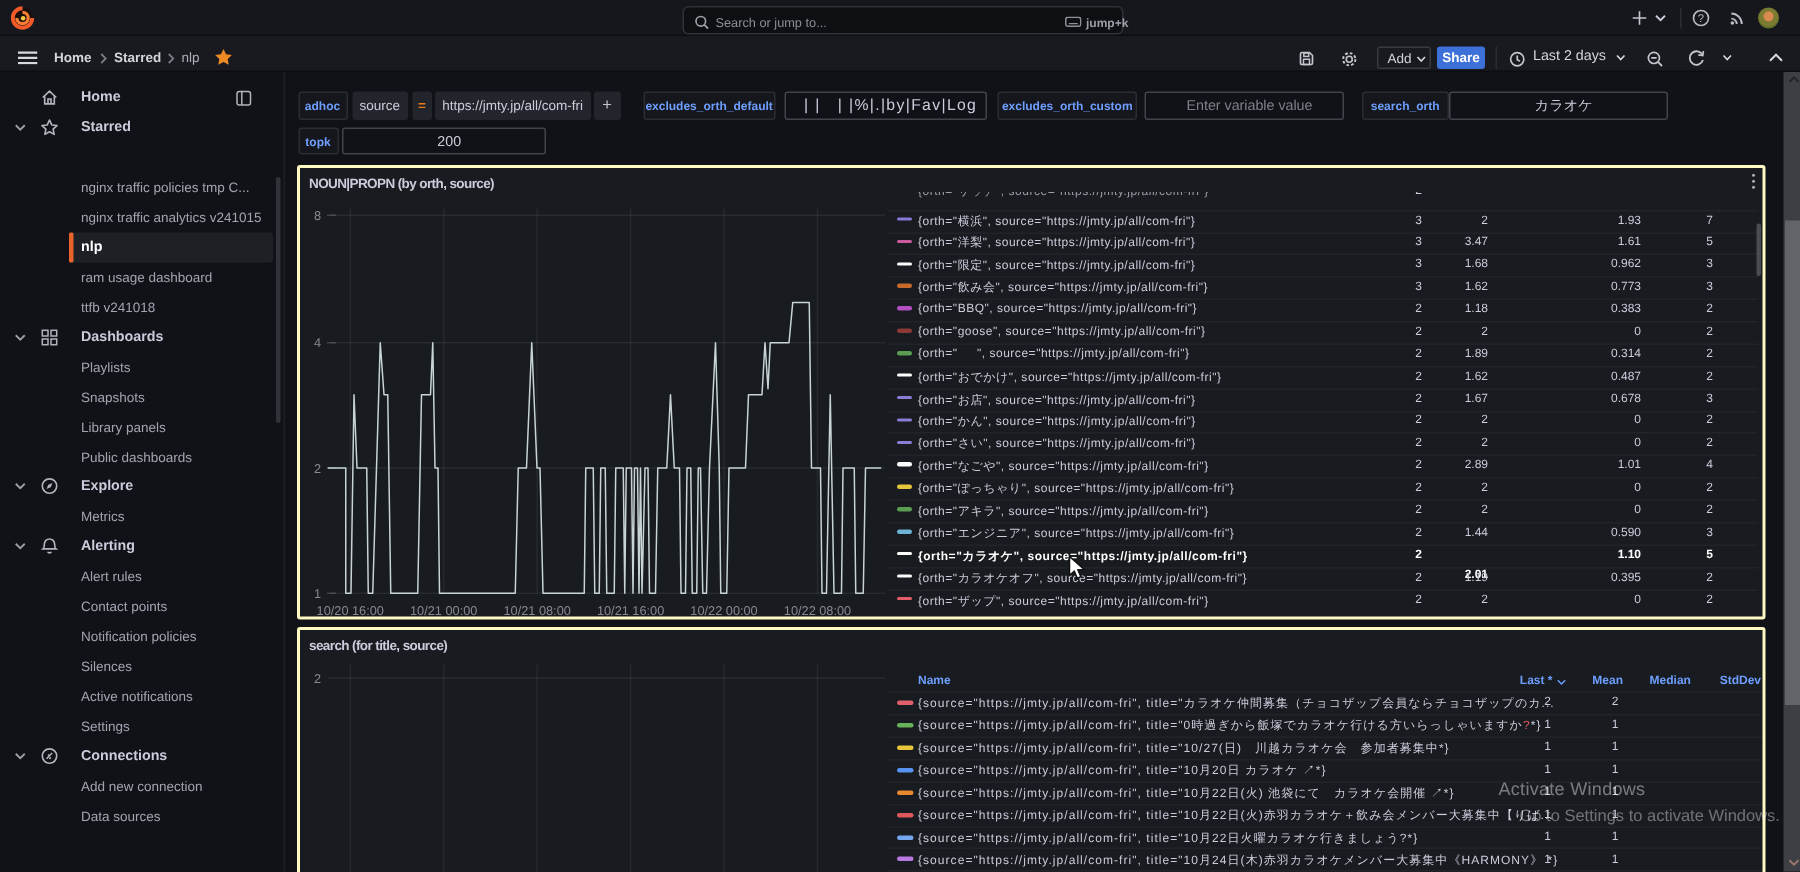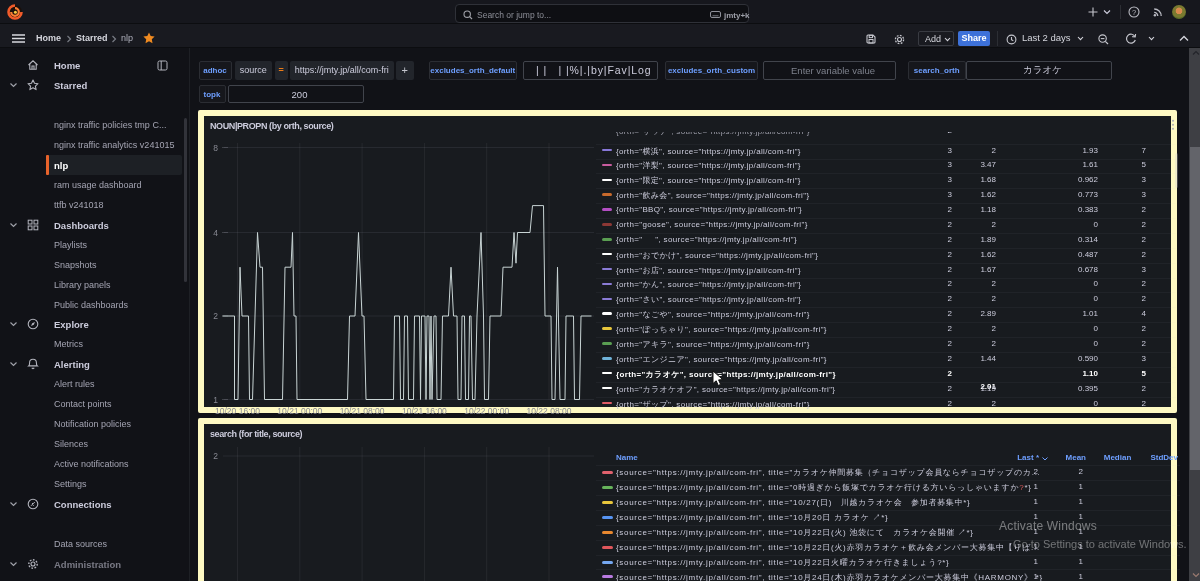--- a/index.html
+++ b/index.html
@@ -13,21 +13,21 @@
 .nav-row .ic{position:absolute;left:27px;top:50%;transform:translateY(-50%);width:12px;height:12px}
 .nav-row .chev{position:absolute;left:9px;top:50%;transform:translateY(-50%);width:9px;height:9px}
 svg{display:block}
 .top{font-weight:bold;font-size:9.5px !important}
 .searchbox{position:absolute;left:455px;top:3.5px;width:294px;height:19.5px;background:#0e0f13;border:1px solid #2f3138;border-radius:4px}
 .chip{position:absolute;height:19.5px;top:60.5px;border-radius:2px;font-size:9px;display:flex;align-items:center;justify-content:center;white-space:nowrap}
 .chip2{top:85px;height:18px}
 .lbl{border:1px solid #2b2d33;background:#16171c;color:#6e9fff;font-weight:bold;font-size:8px}
 .val{background:#22252b;color:#ccccdc}
 .tinput{background:#111217;border:1px solid #41444c;color:#ccccdc;justify-content:center;padding-left:7px;font-size:9.5px}
-.panel{position:absolute;background:#181b1f;border:6px solid #fef9c3;border-radius:2px}
+.panel{position:absolute;background:#181b1f;border:2px solid #fef9c3;border-radius:2px}
 .ptitle{position:absolute;left:6px;top:5px;font-size:9px;letter-spacing:-0.4px;font-weight:bold;color:#ccccdc}
 .lrow{position:absolute;font-size:8px;letter-spacing:.35px;color:#ccccdc;white-space:nowrap}
 .dash{position:absolute;border-radius:2px}
 .num{position:absolute;font-size:8px;color:#ccccdc;text-align:right}
 .bluehead{position:absolute;font-size:8px;color:#6e9fff;font-weight:bold}
 </style></head>
 <body>
 
 <div id="header">
   <svg class="abs" style="left:7px;top:4px" width="16" height="16" viewBox="0 0 16 16">
@@ -39,21 +39,21 @@
   <div class="searchbox">
     <svg class="abs" style="left:7px;top:5px" width="10" height="10" viewBox="0 0 10 10">
         <circle cx="4.2" cy="4.2" r="3.2" fill="none" stroke="#9fa1a8" stroke-width="1.1"></circle>
         <path d="M6.6 6.6 L9 9" stroke="#9fa1a8" stroke-width="1.2"></path>
       </svg>
     <span class="abs" style="left:21px;top:5.5px;font-size:8.5px;color:#8d8f98">Search or jump to...</span>
     <svg class="abs" style="left:254px;top:6px" width="11" height="7" viewBox="0 0 11 7">
         <rect x="0.5" y="0.5" width="10" height="6" rx="1.5" fill="none" stroke="#8d8f98" stroke-width="1"></rect>
         <path d="M2.5 4.8 H8.5" stroke="#8d8f98" stroke-width="0.8"></path>
       </svg>
-    <span class="abs" style="left:268px;top:6px;font-size:8px;font-weight:bold;color:#9d9fa8">jmty+k</span>
+    <span class="abs" style="left:268px;top:6px;font-size:8px;font-weight:bold;color:#9d9fa8">jump+k</span>
   </div>
   <svg class="abs" style="left:1087px;top:6px" width="12" height="12" viewBox="0 0 12 12">
       <path d="M6 1.5 V10.5 M1.5 6 H10.5" stroke="#c5c6cd" stroke-width="1.1"></path>
     </svg>
   <svg class="abs" style="left:1103px;top:9px" width="8" height="6" viewBox="0 0 8 6">
       <path d="M1 1.5 L4 4.5 L7 1.5" fill="none" stroke="#ccccdc" stroke-width="1.2"></path>
     </svg>
   <div class="abs" style="left:1120px;top:5px;width:1px;height:14px;background:#2c2e34"></div>
   <svg class="abs" style="left:1128px;top:6px" width="12" height="12" viewBox="0 0 12 12">
       <circle cx="6" cy="6" r="5" fill="none" stroke="#b9bac2" stroke-width="1.1"></circle>
@@ -227,32 +227,25 @@
 <div class="nav-row" style="top:445.8px">
 <svg class="chev" width="9" height="9" viewBox="0 0 9 9">
         <path d="M1.5 3 L4.5 6 L7.5 3" fill="none" stroke="#9ea0a8" stroke-width="1.2"></path>
       </svg>
 <svg class="ic" width="12" height="12" viewBox="0 0 12 12">
         <circle cx="6" cy="6" r="4.8" fill="none" stroke="#b3b4bd" stroke-width="1.1"></circle>
         <path d="M4 7.8 L7.8 4 M5 5 l1 1 M6.9 6.9 l-1 1" stroke="#b3b4bd" stroke-width="1"></path>
       </svg>
 <span class="txt top" style="color:#ccccdc">Connections</span>
 </div>
+<div class="nav-row" style="top:465.7px">
+<span class="txt sub" style="color:rgba(204,204,220,.78)">Add new connection</span>
+</div>
 <div class="nav-row" style="top:485.6px">
 <span class="txt sub" style="color:rgba(204,204,220,.78)">Data sources</span>
-</div>
-<div class="nav-row" style="top:505.5px">
-<svg class="chev" width="9" height="9" viewBox="0 0 9 9">
-        <path d="M1.5 3 L4.5 6 L7.5 3" fill="none" stroke="#9ea0a8" stroke-width="1.2"></path>
-      </svg>
-<svg class="ic" width="12" height="12" viewBox="0 0 12 12">
-        <circle cx="6" cy="6" r="2" fill="none" stroke="#b3b4bd" stroke-width="1.1"></circle>
-        <circle cx="6" cy="6" r="4.2" fill="none" stroke="#b3b4bd" stroke-width="1.4" stroke-dasharray="1.7 1.5"></circle>
-      </svg>
-<span class="txt top" style="color:rgba(204,204,220,.55)">Administration</span>
 </div>
 <svg class="abs" style="left:157px;top:12px" width="11" height="11" viewBox="0 0 11 11">
       <rect x="1" y="1" width="9" height="9" rx="1.5" fill="none" stroke="#b3b4bd" stroke-width="1"></rect>
       <path d="M4.2 1 V10" stroke="#b3b4bd" stroke-width="1"></path>
     </svg>
 <div class="abs" style="left:184px;top:70px;width:2.5px;height:164px;background:rgba(204,204,220,.18);border-radius:2px"></div>
 </div>
 
 <div id="vars">
 <div class="chip lbl" style="left:198.5px;width:33px">adhoc</div>

